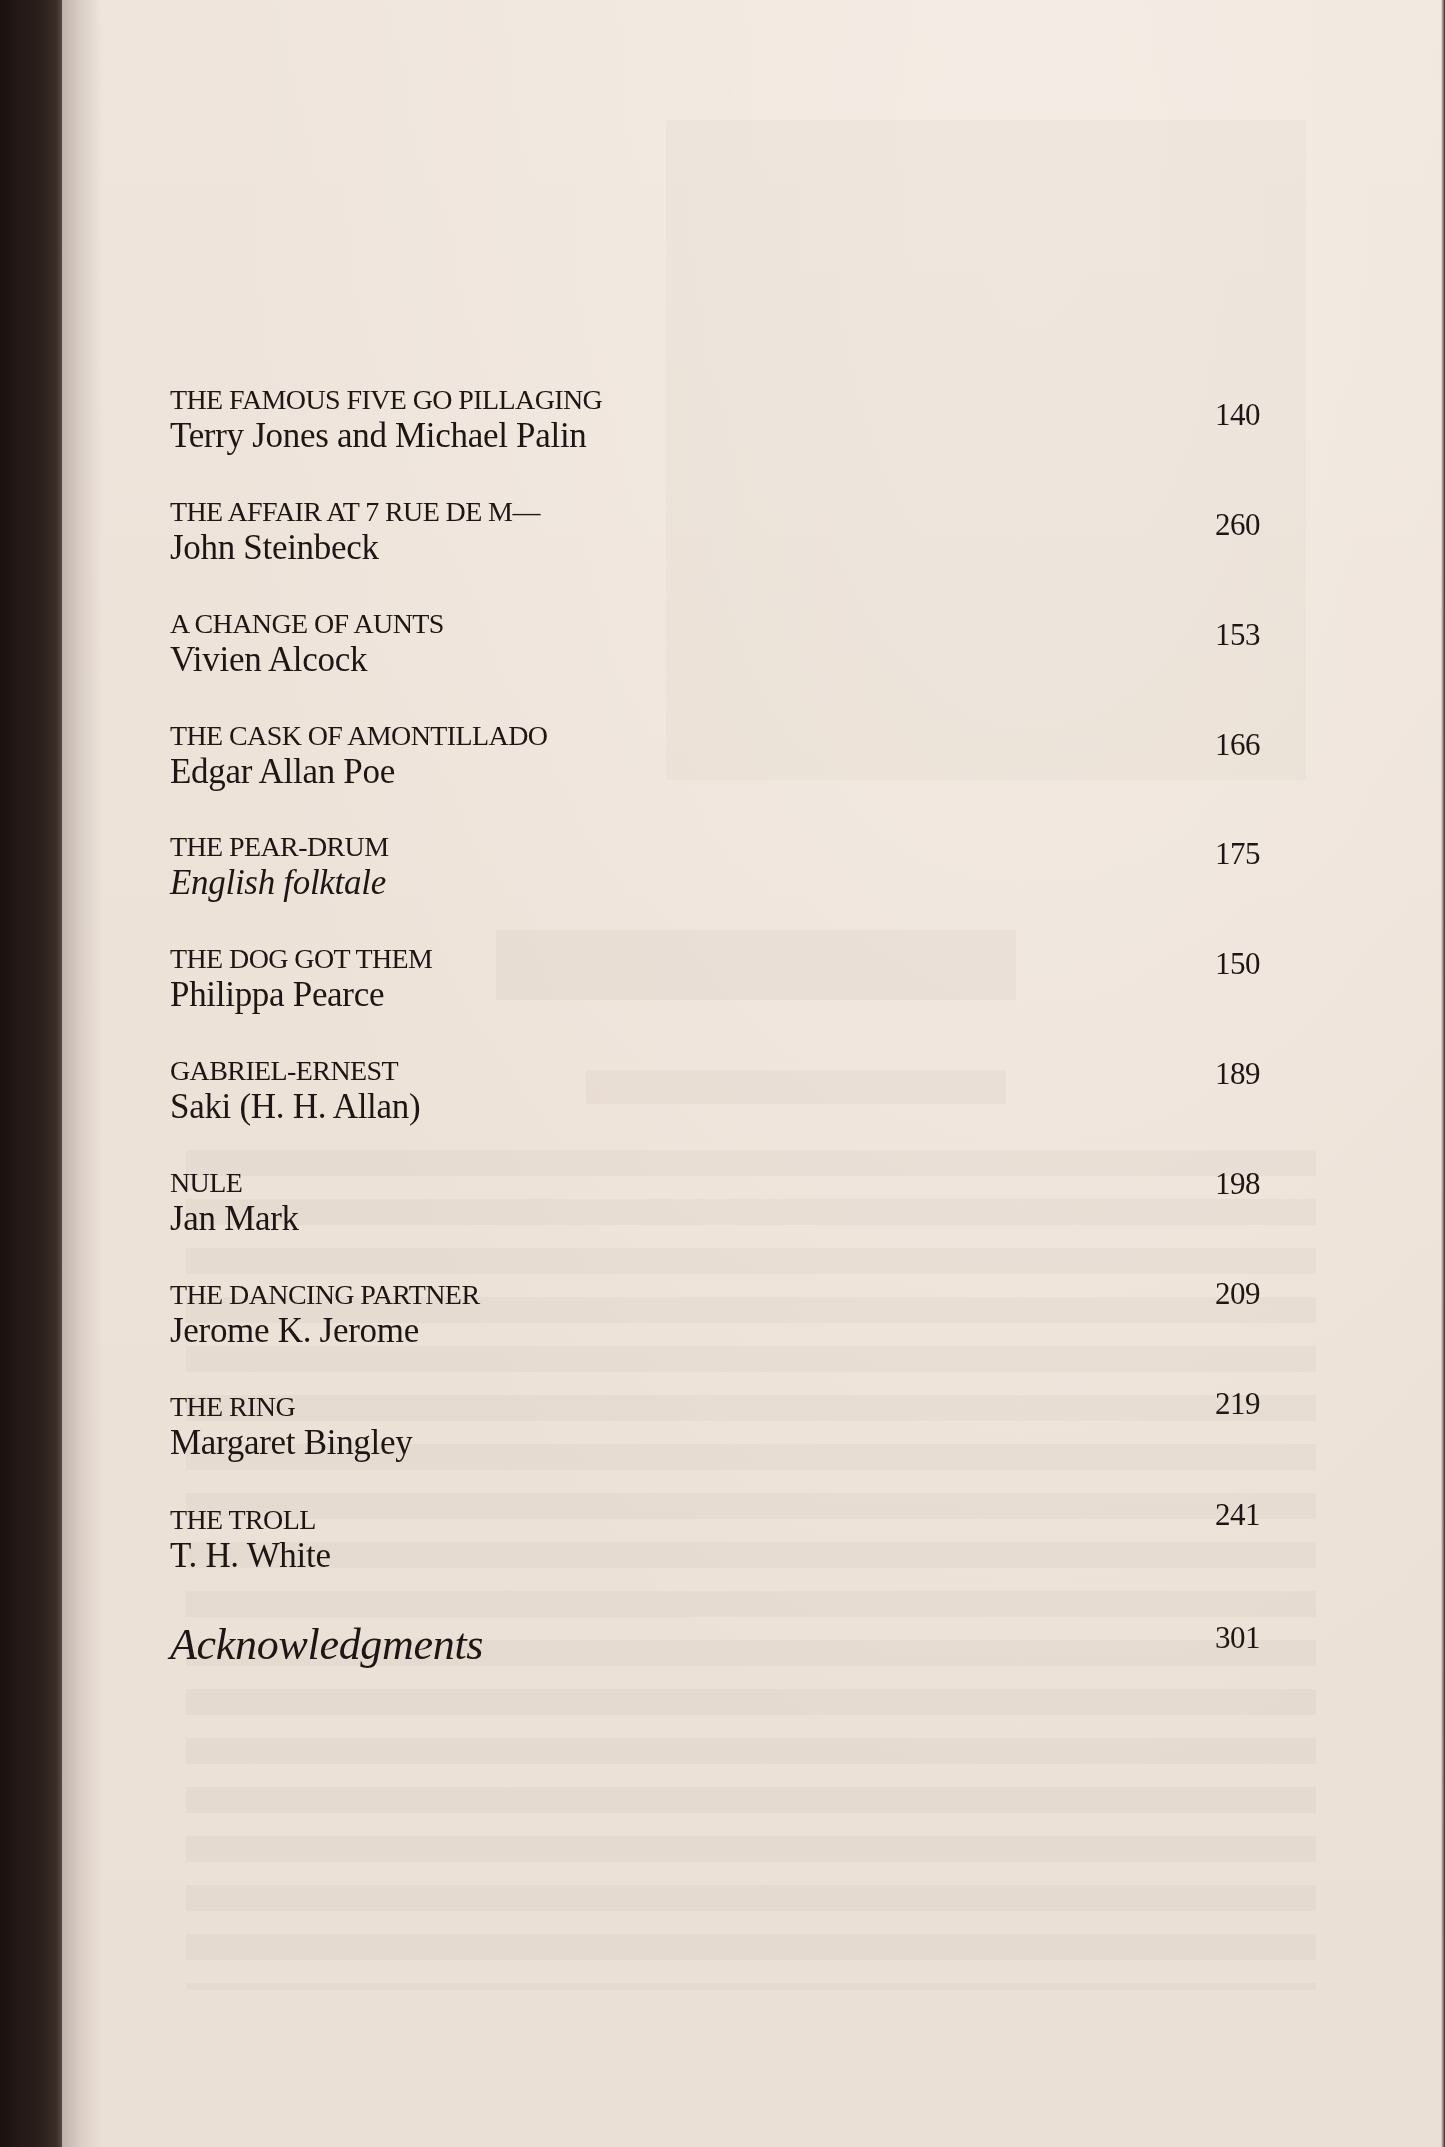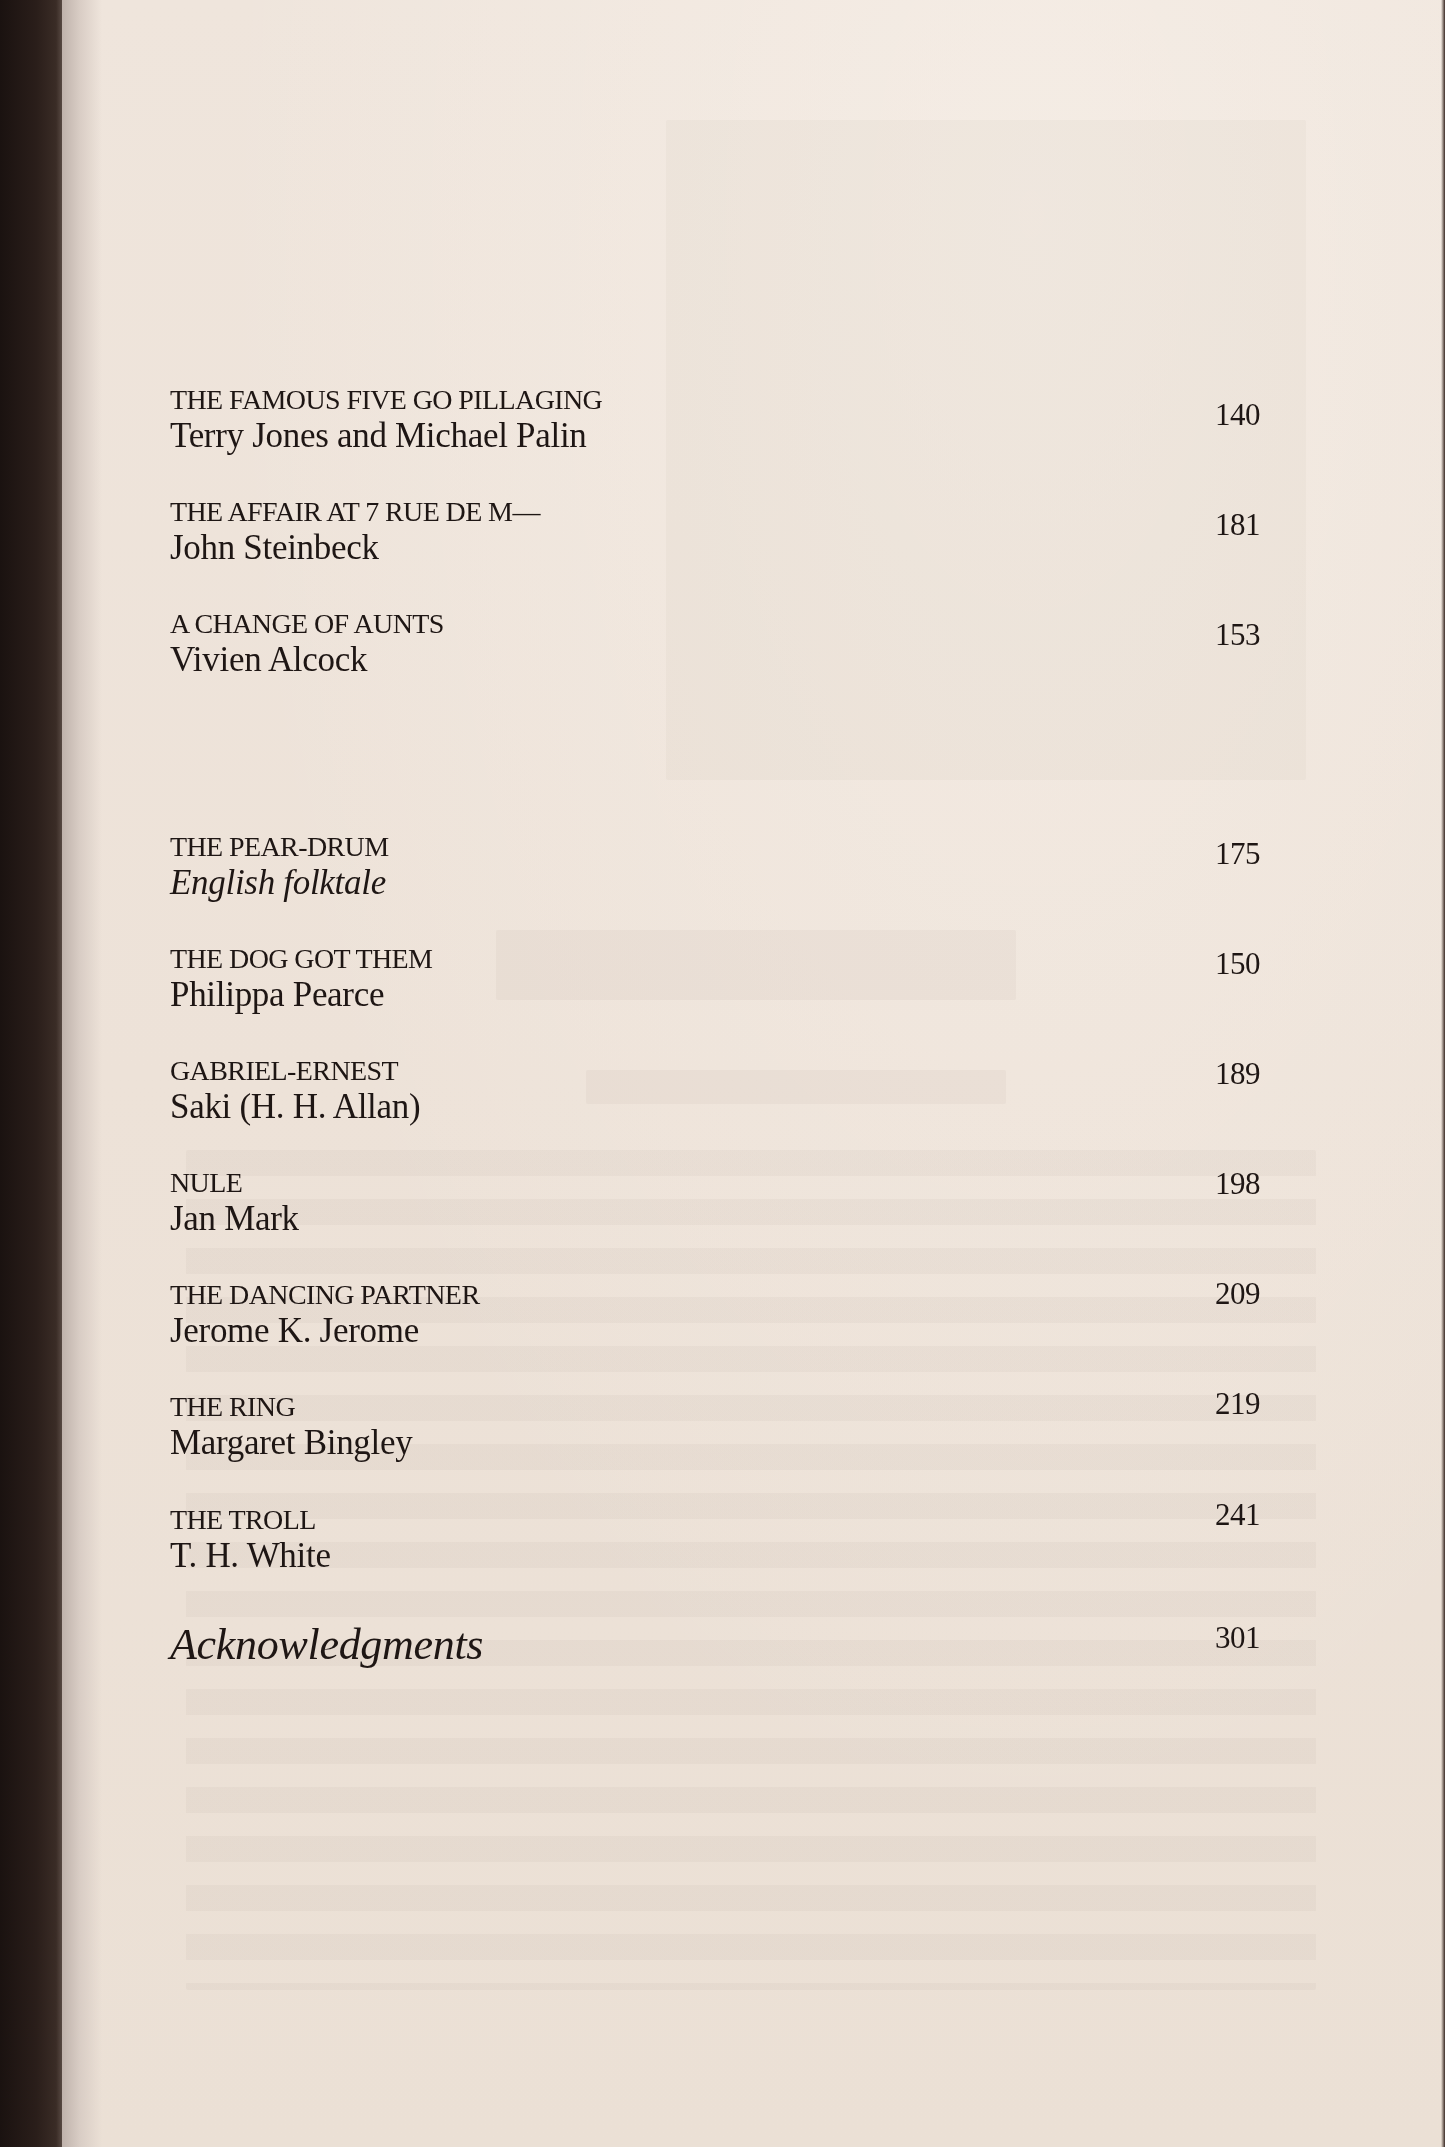--- a/index.html
+++ b/index.html
@@ -68,29 +68,34 @@
 
   <div class="entry" style="top:384px;">
     <span class="title">THE FAMOUS FIVE GO PILLAGING</span>
     <span class="author">Terry Jones and Michael Palin</span>
     <span class="page" style="top:14px;">140</span>
   </div>
 
   <div class="entry" style="top:496px;">
     <span class="title">THE AFFAIR AT 7 RUE DE M—</span>
     <span class="author">John Steinbeck</span>
-    <span class="page" style="top:12px;">181</span>
+    <span class="page" style="top:12px;">260</span>
   </div>
 
   <div class="entry" style="top:608px;">
     <span class="title">A CHANGE OF AUNTS</span>
     <span class="author">Vivien Alcock</span>
     <span class="page" style="top:10px;">153</span>
   </div>
 
+  <div class="entry" style="top:720px;">
+    <span class="title">THE CASK OF AMONTILLADO</span>
+    <span class="author">Edgar Allan Poe</span>
+    <span class="page" style="top:8px;">166</span>
+  </div>
 
   <div class="entry" style="top:831px;">
     <span class="title">THE PEAR-DRUM</span>
     <span class="author italic">English folktale</span>
     <span class="page" style="top:6px;">175</span>
   </div>
 
   <div class="entry" style="top:943px;">
     <span class="title">THE DOG GOT THEM</span>
     <span class="author">Philippa Pearce</span>

